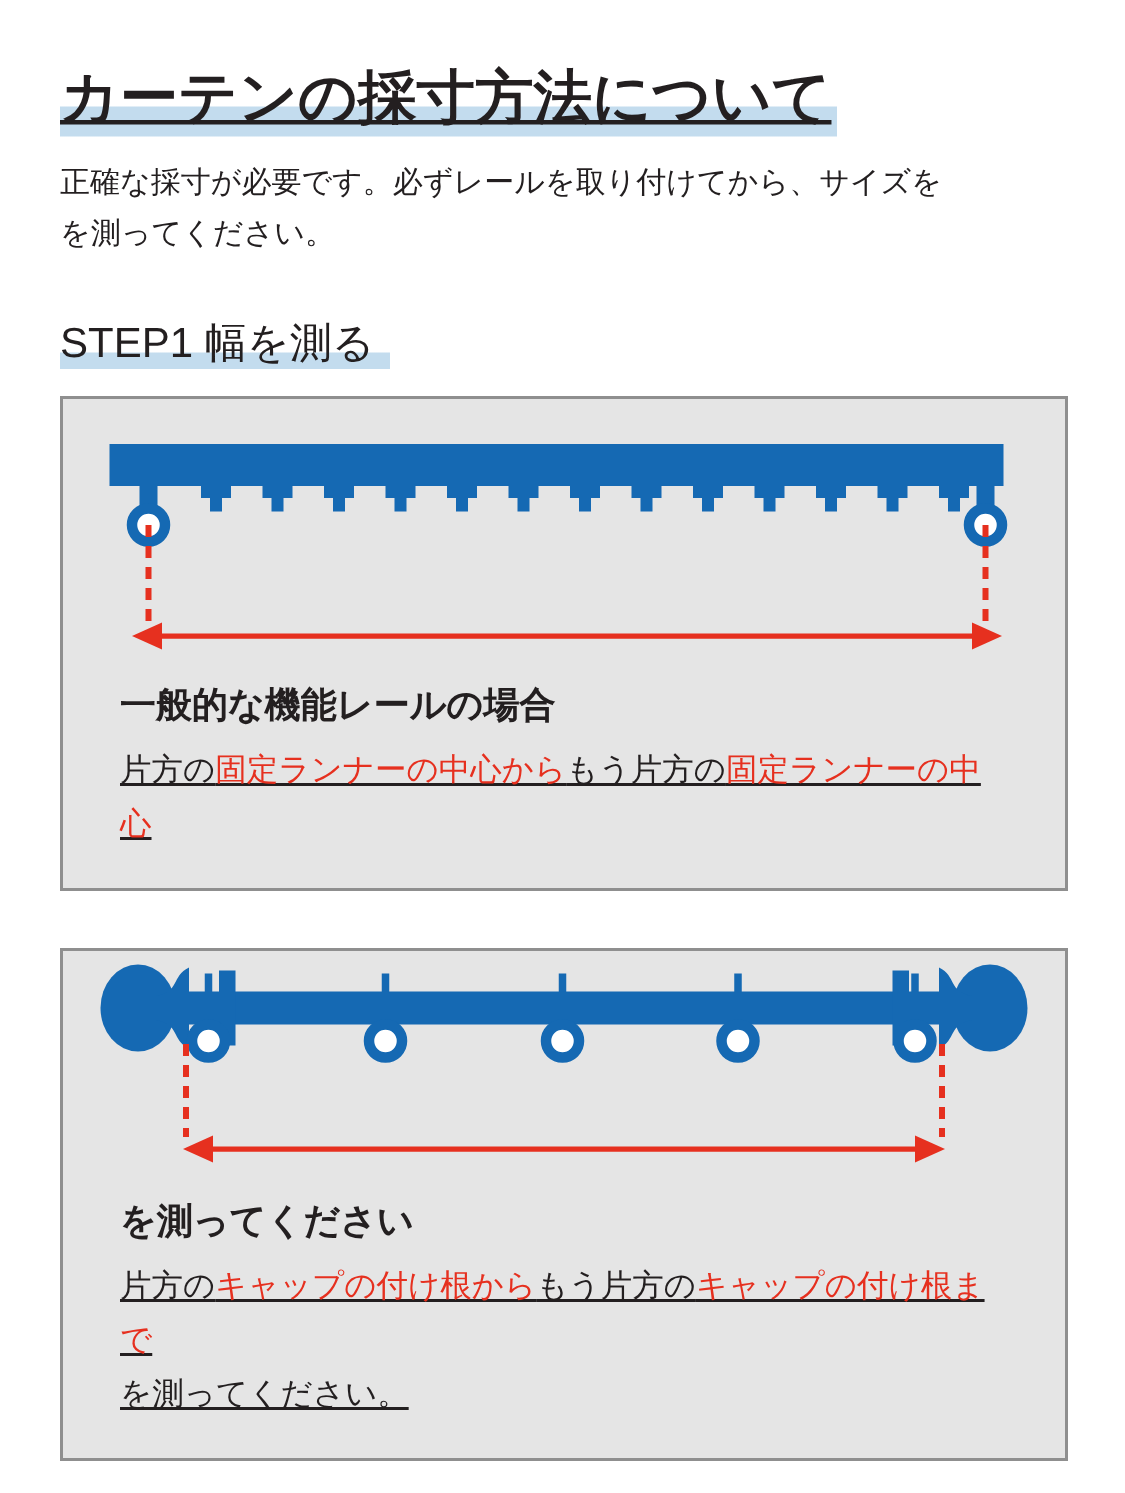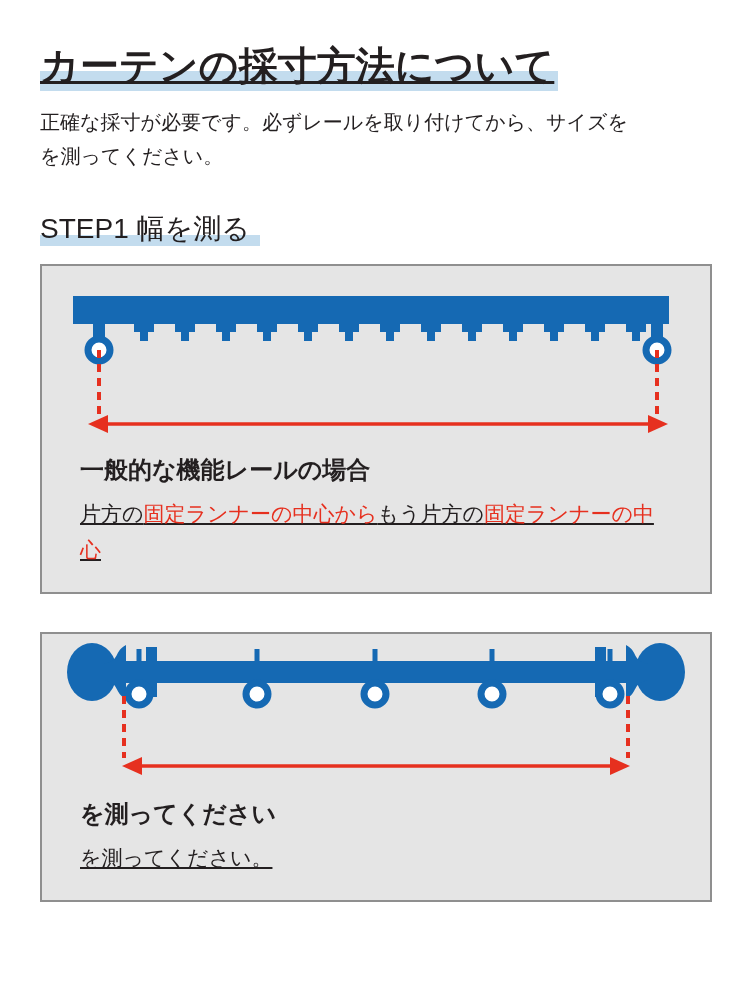--- a/index.html
+++ b/index.html
@@ -171,18 +171,19 @@
 
       <g>
         <line class="arrow-line" x1="98" y1="132" x2="570" y2="132"></line>
         <polygon class="f-red" points="80,132 100,123 100,141"></polygon>
         <polygon class="f-red" points="588,132 568,123 568,141"></polygon>
       </g>
     </svg>
     <div class="cap">
       <h3>を測ってください</h3>
       <p>
+        <span class="cap-line"><span>片方の</span><span class="red">キャップの付け根から</span><span>もう片方の</span><span class="red">キャップの付け根まで</span></span>
         <span class="cap-line"><span>を測ってください。</span></span>
       </p>
     </div>
   </div>
 
 </div>
 
 </body></html>

